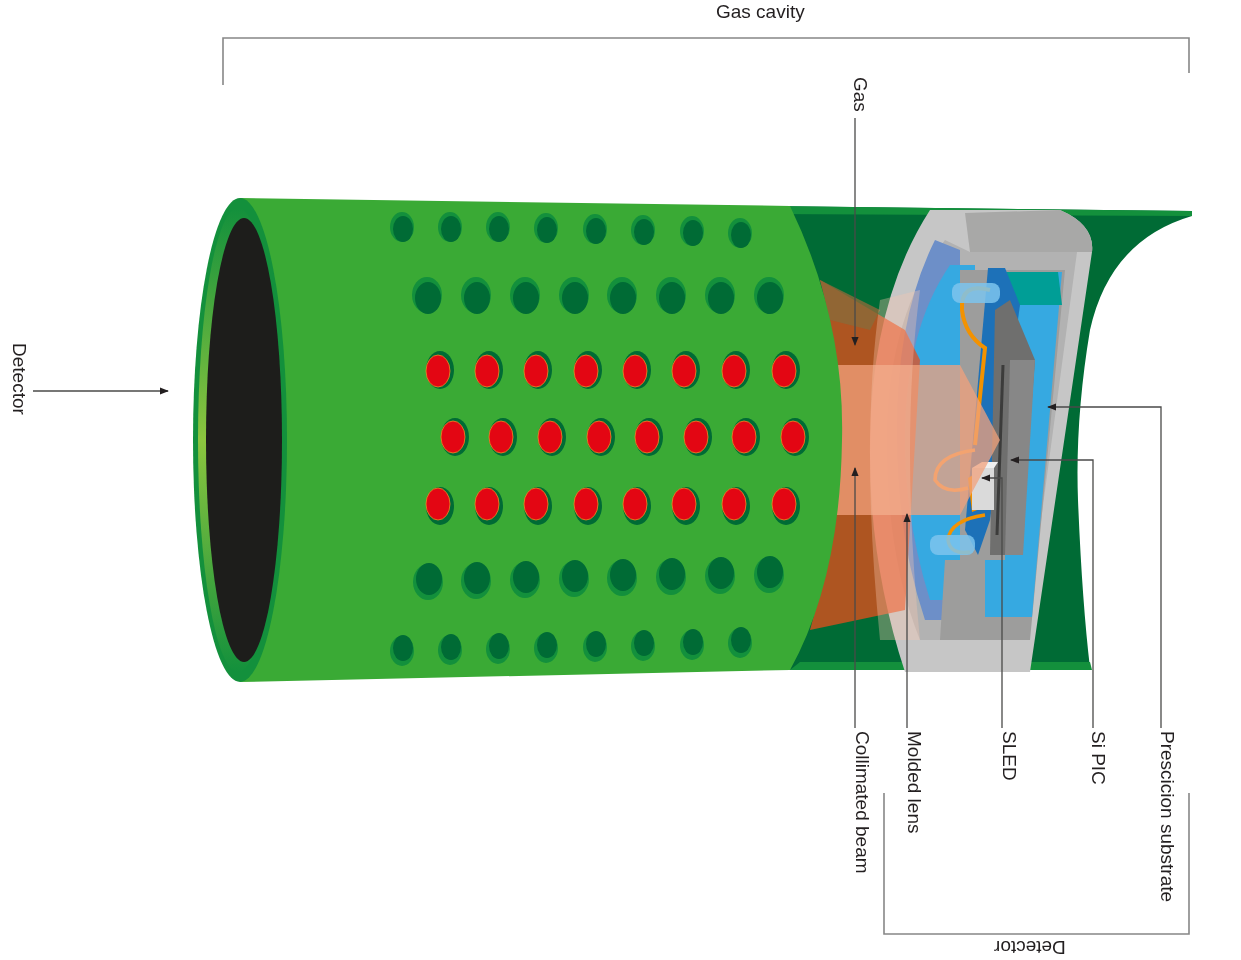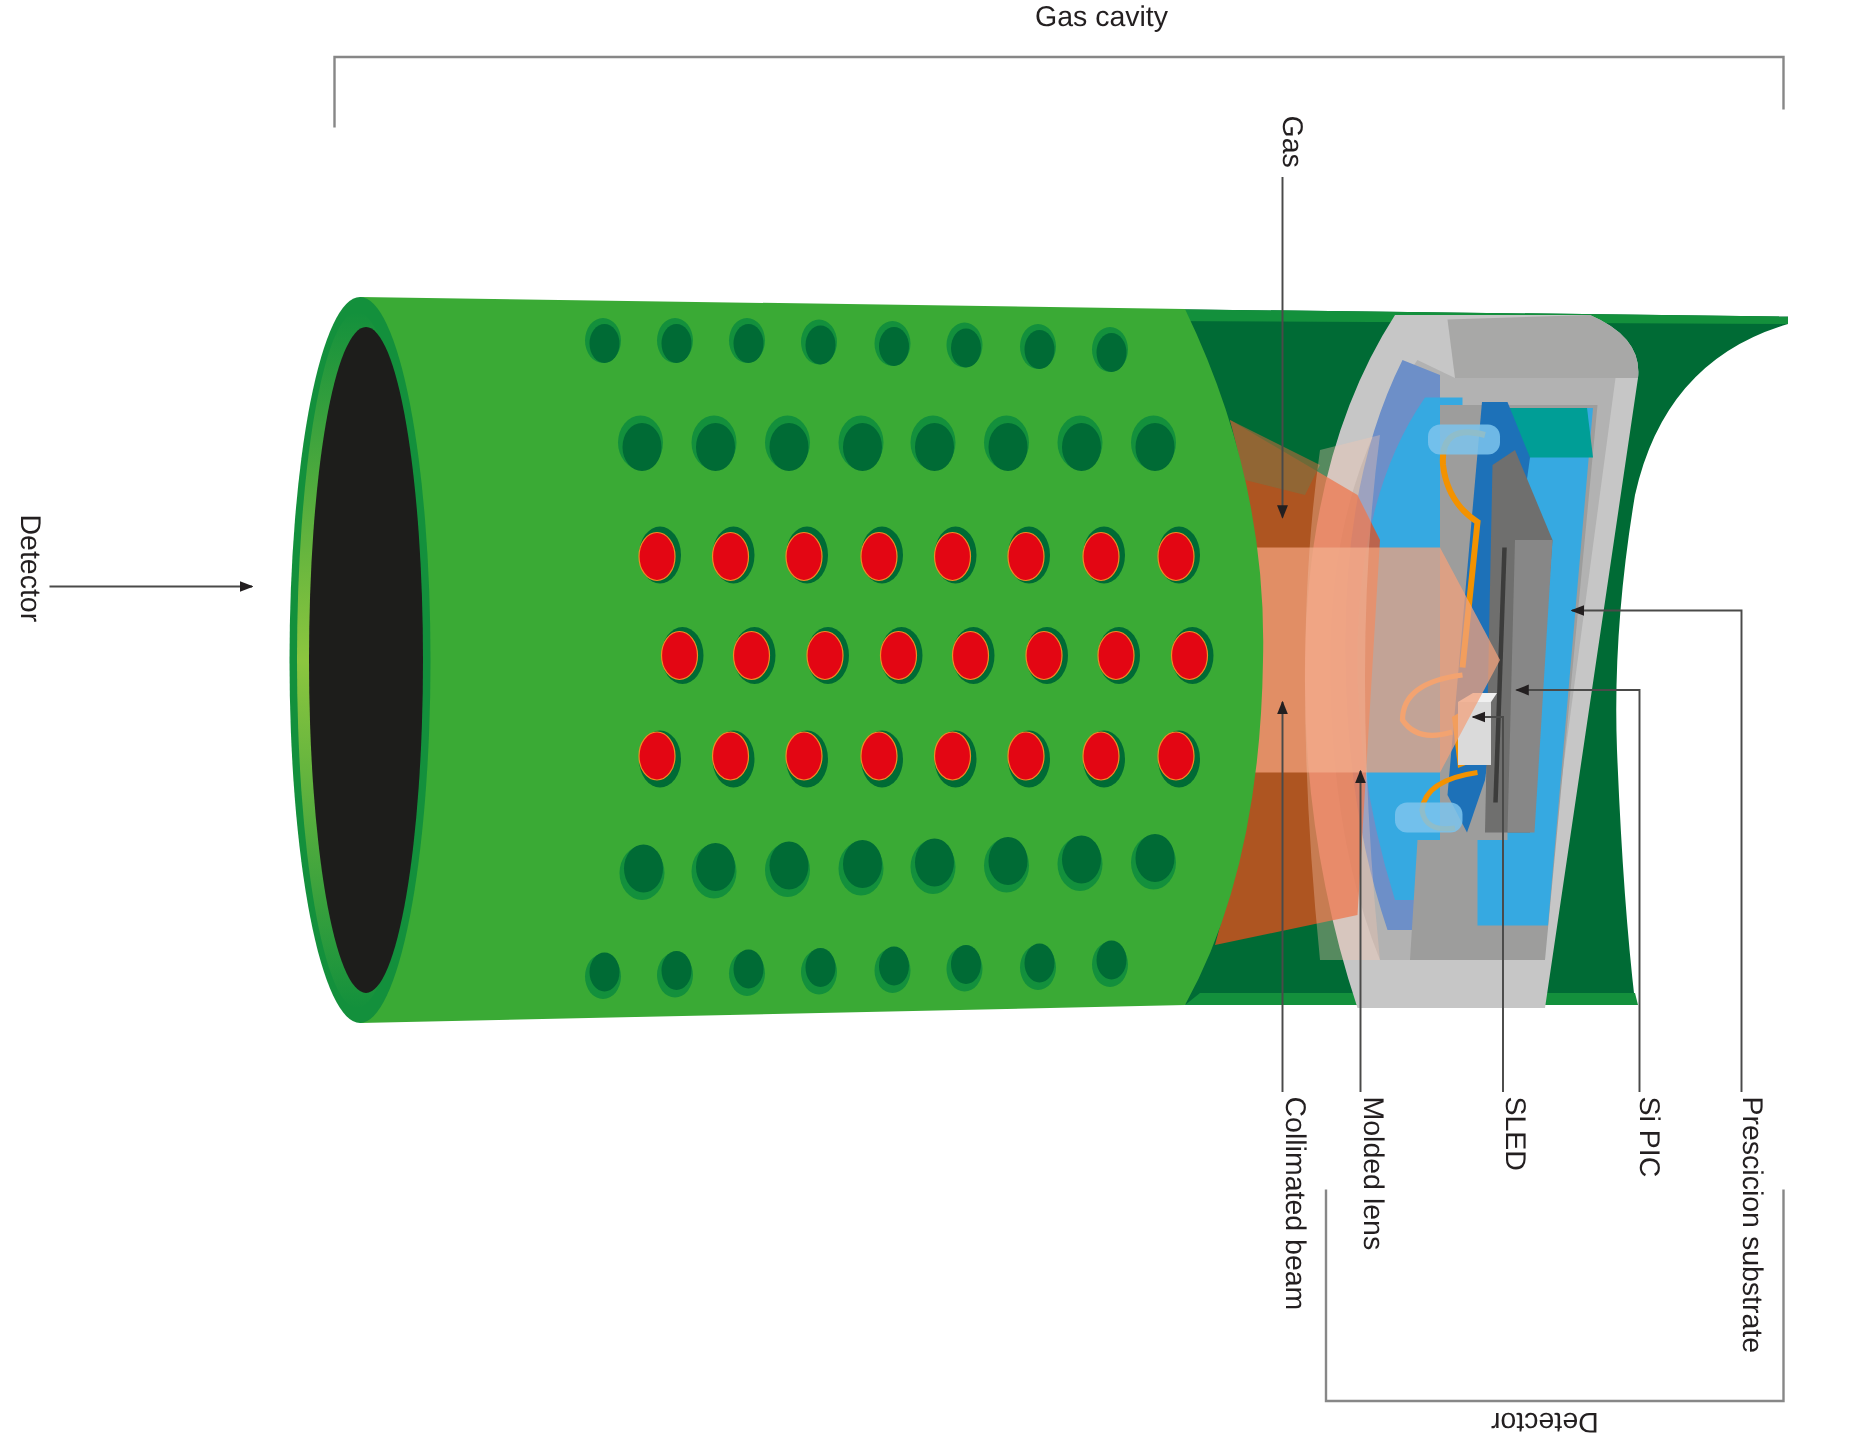--- a/index.html
+++ b/index.html
@@ -251,21 +251,21 @@
     <polyline points="1002,728 1002,478 982,478" marker-end="url(#arrow)"></polyline>
     <polyline points="1093,728 1093,460 1011,460" marker-end="url(#arrow)"></polyline>
     <polyline points="1161,728 1161,407 1048,407" marker-end="url(#arrow)"></polyline>
   </g>
 
   <g>
     <polyline points="884,793 884,934 1189,934 1189,793" fill="none" stroke="#878787" stroke-width="1.6"></polyline>
   </g>
 </svg>
 
-<div class="lbl" style="left:690px; top:2px;">Gas cavity</div>
+<div class="lbl" style="left:716px; top:2px;">Gas cavity</div>
 
 <div class="lbl rot90" style="left:870px; top:77px;">Gas</div>
 
 <div class="lbl rot90" style="left:29px; top:343px;">Detector</div>
 
 <div class="lbl rot90" style="left:872px; top:731px;">Collimated beam</div>
 
 <div class="lbl rot90" style="left:924px; top:731px;">Molded lens</div>
 
 <div class="lbl rot90" style="left:1019px; top:731px;">SLED</div>

